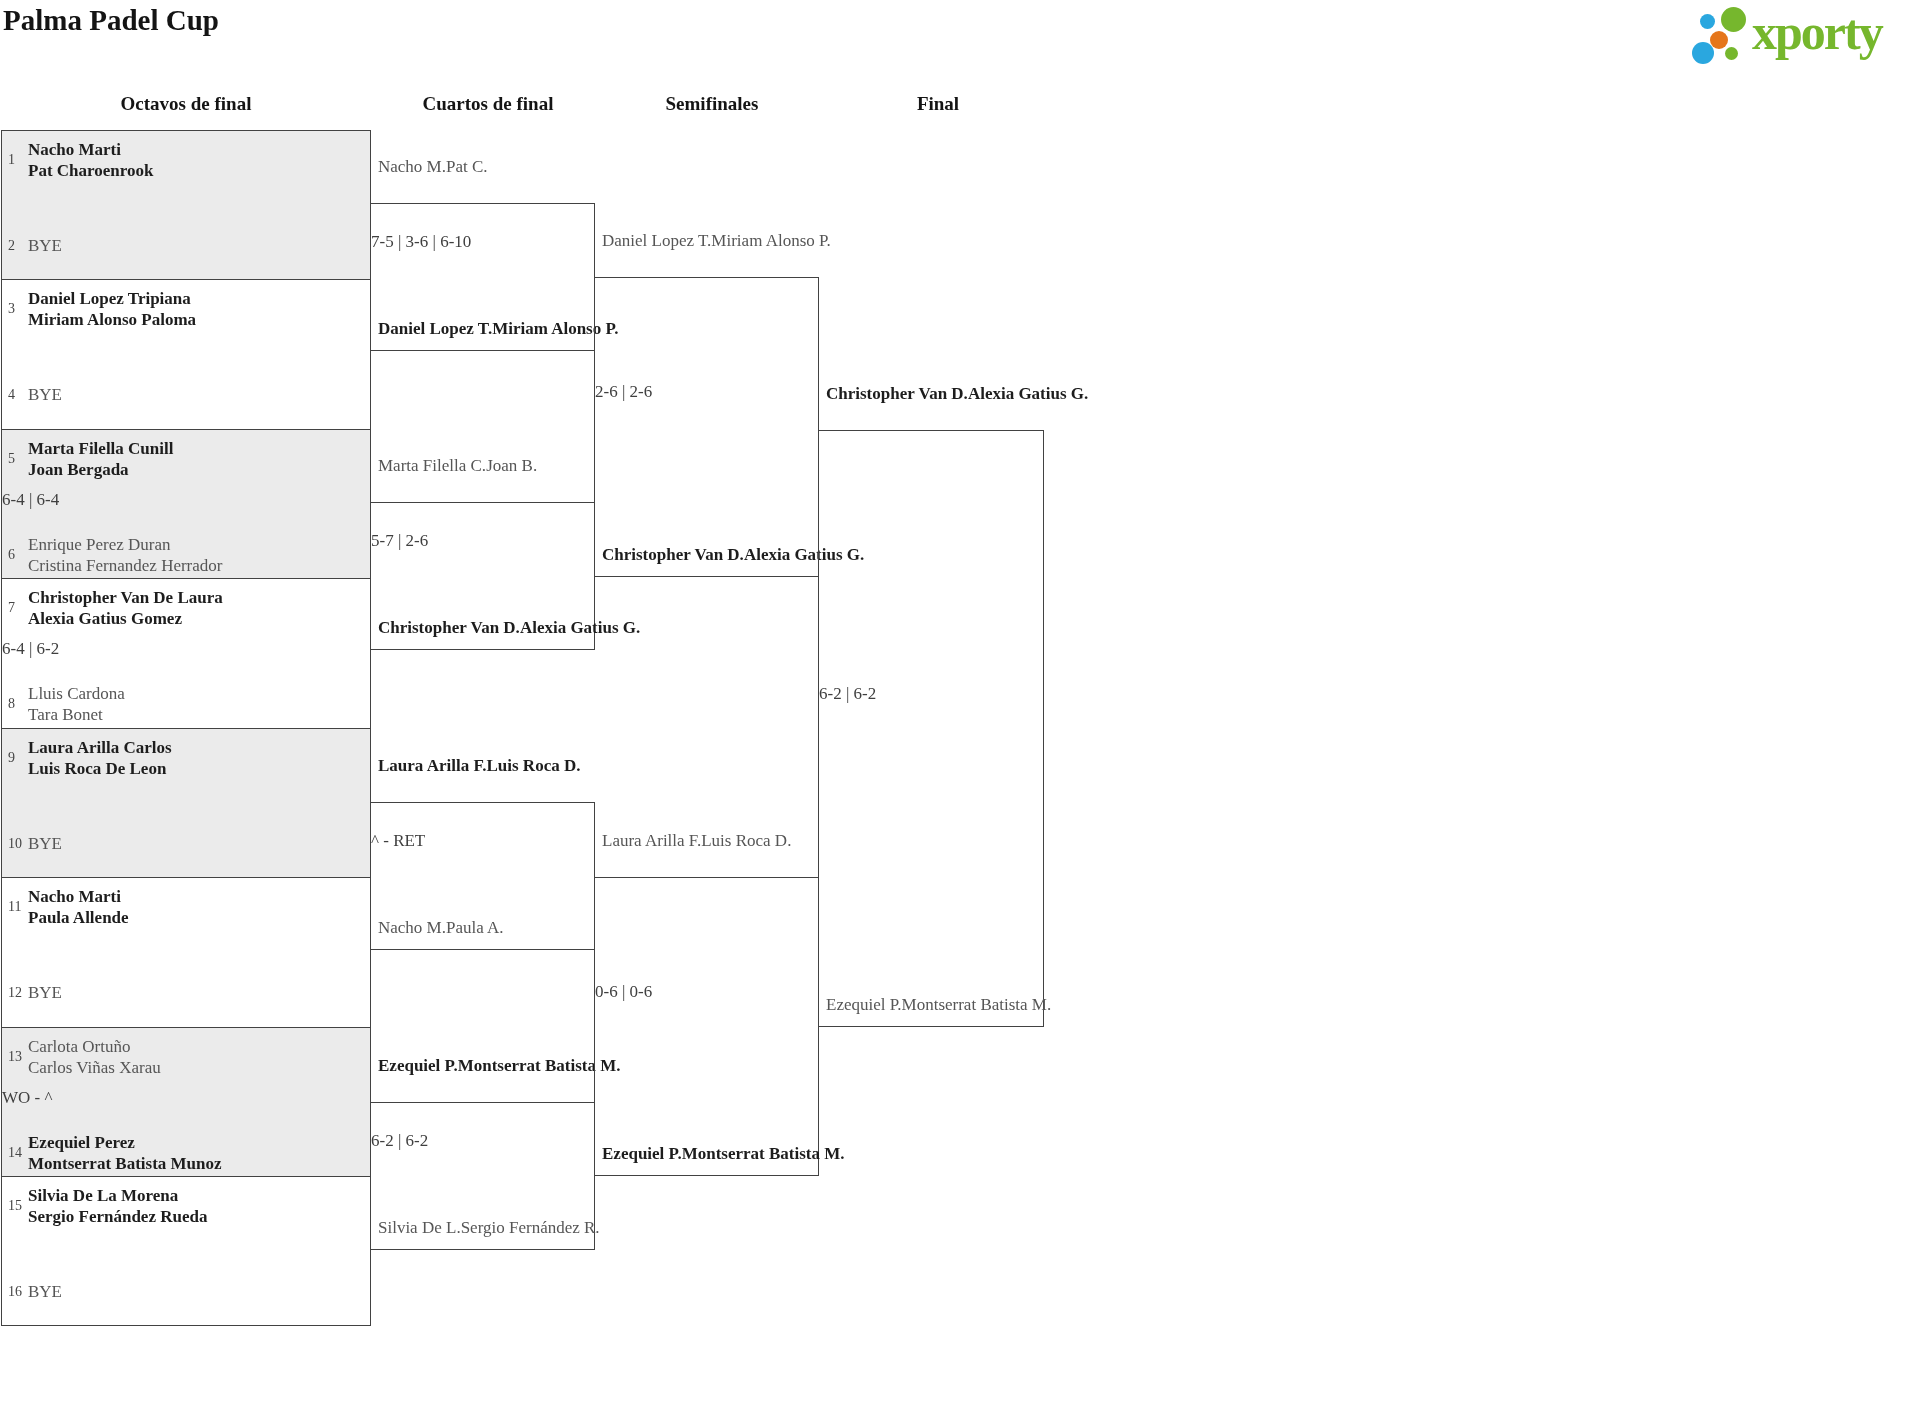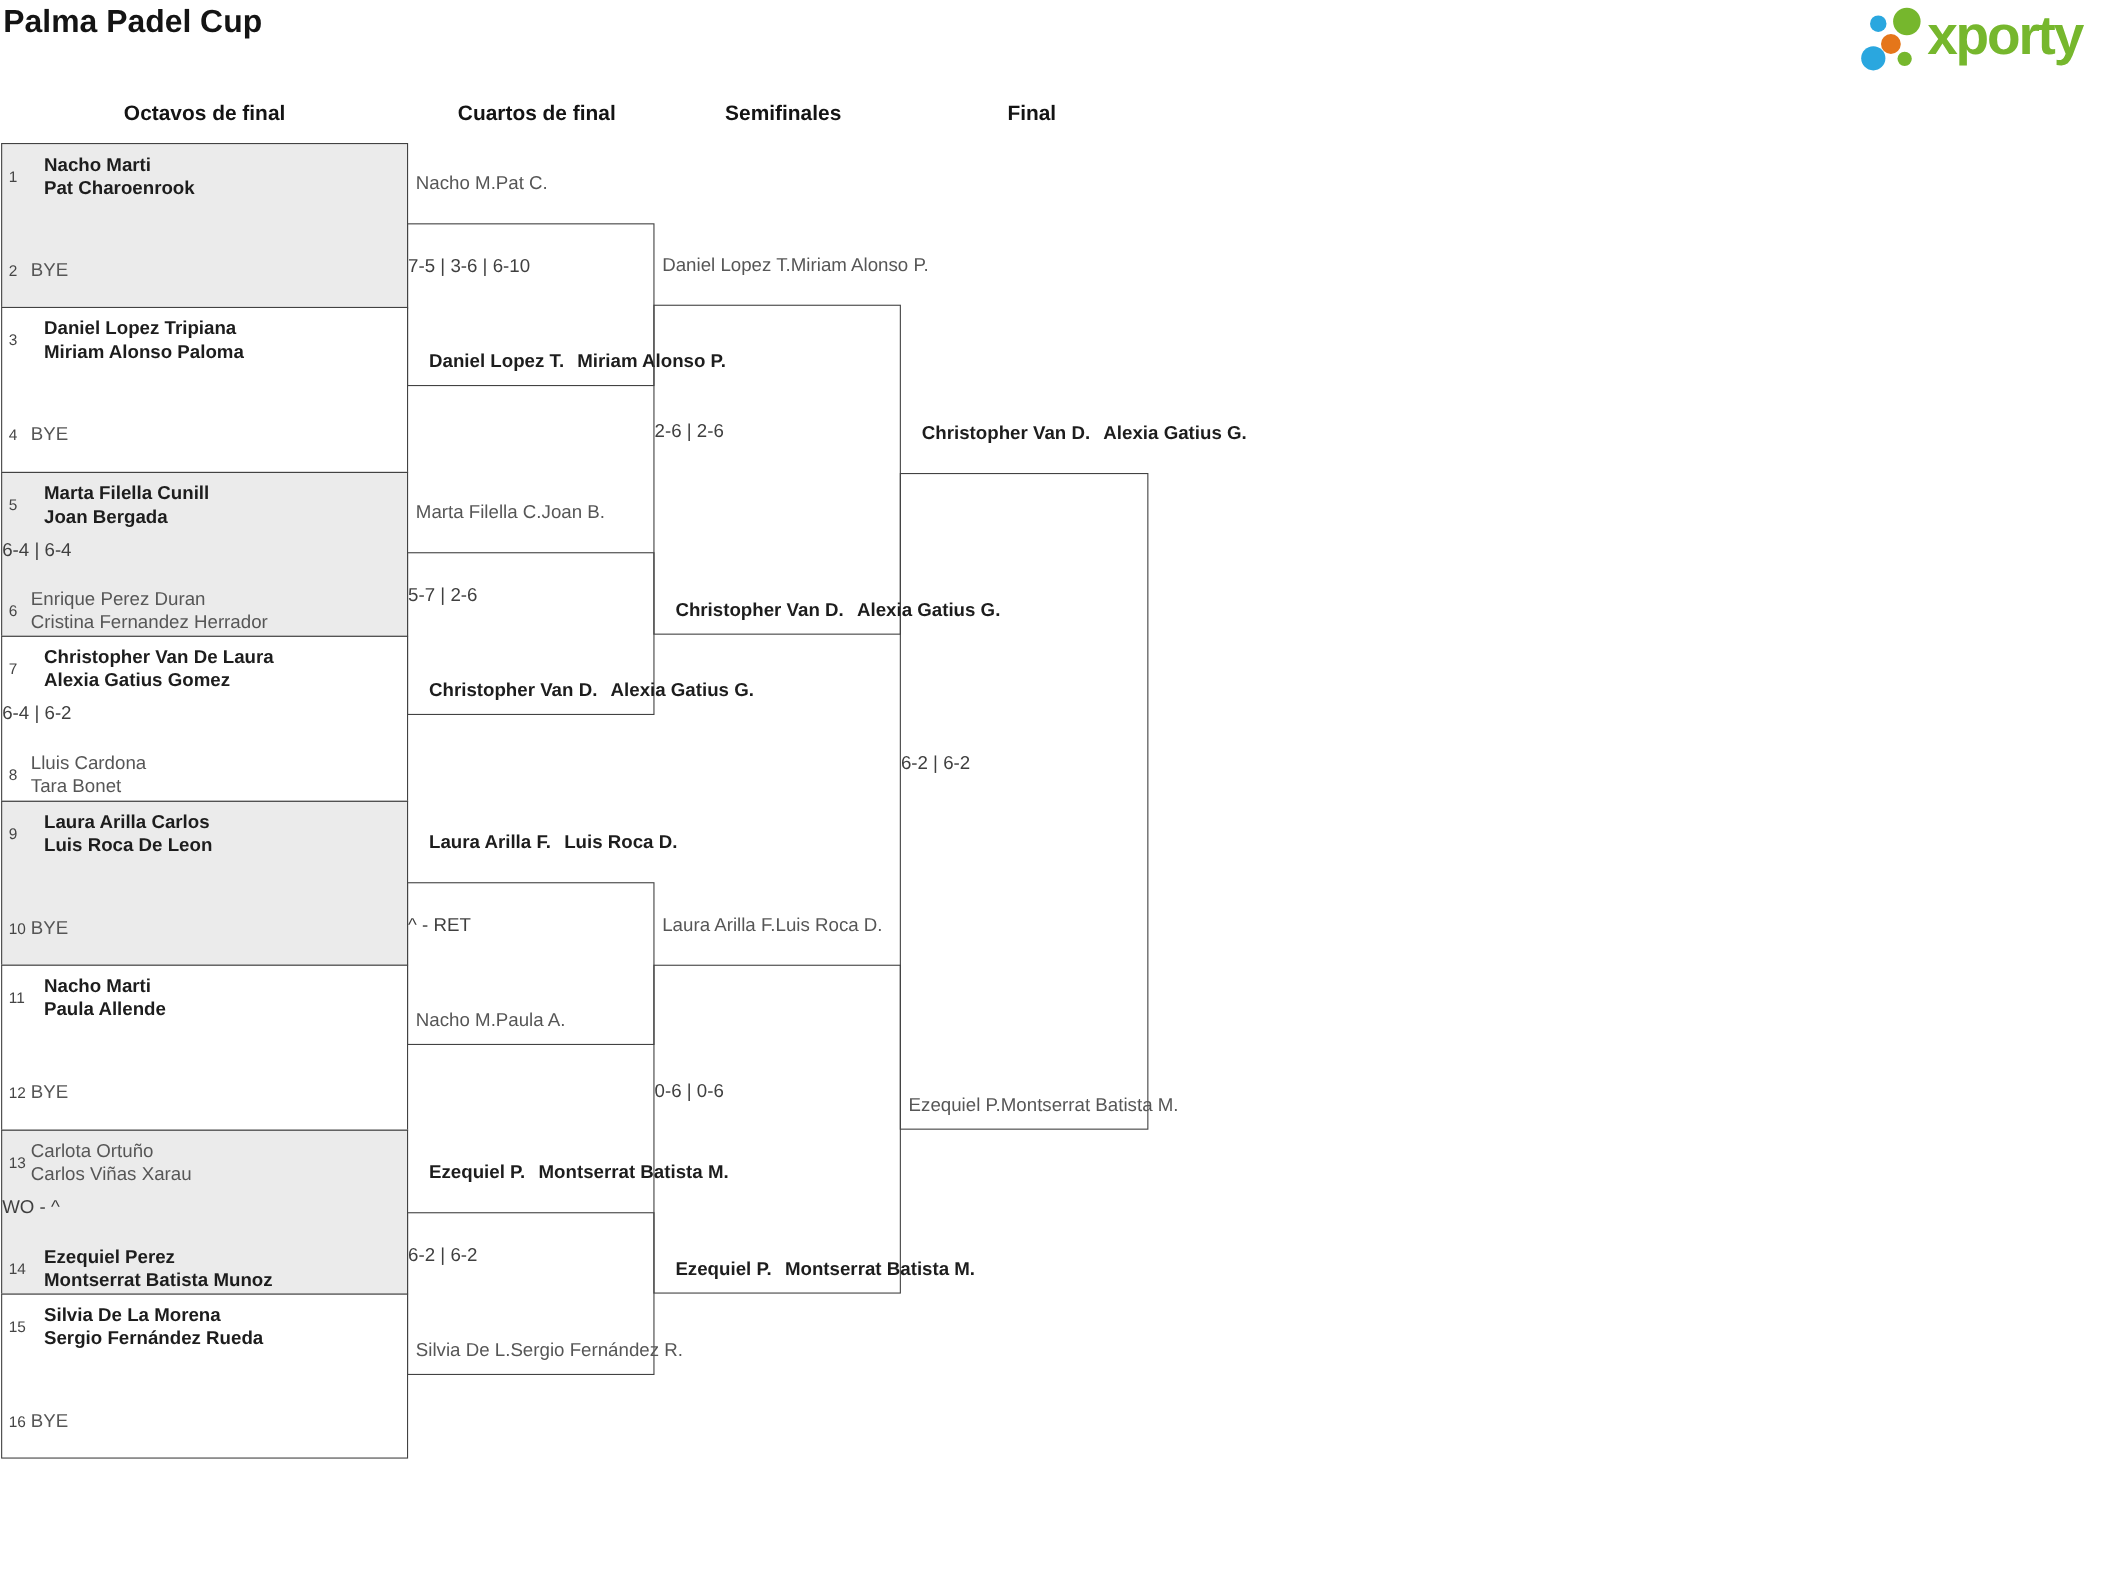--- a/index.html
+++ b/index.html
@@ -1,17 +1,17 @@
 <!DOCTYPE html>
 <html><head>
 <meta charset="utf-8">
 <style>
   html,body{margin:0;padding:0;background:#fff;}
   .page{position:relative;width:1920px;height:1426px;background:#ffffff;
-        font-family:Liberation Sans, sans-serif;color:#1b1b1b;overflow:hidden;}
+        font-family:Liberation Serif, serif;color:#1b1b1b;overflow:hidden;}
 
   .title-block{position:absolute;left:3px;top:2px;font-weight:bold;color:#141414;}
   .title-line{font-size:29px;line-height:36px;white-space:nowrap;}
 
   .round-header{position:absolute;top:93px;font-size:19px;font-weight:600;
                 color:#141414;text-align:center;}
 
   
   .logo{position:absolute;left:1690px;top:0;width:226px;height:76px;}
   .dot{position:absolute;border-radius:50%;}
@@ -23,21 +23,21 @@
   .box.alt{background:#ebebeb;}
   .box.open{background:transparent;}
 
   .entry{position:absolute;left:6px;display:flex;align-items:center;}
   .entry.top{top:8px;}
   .entry.bottom{top:104px;}
   .seed{width:20px;flex:none;font-size:14px;color:#454545;}
   .names{display:flex;flex-direction:column;}
   .line{font-size:17px;line-height:21px;white-space:nowrap;color:#565656;}
   .line:empty{display:none;}
-  .winner .line{font-weight:bold;color:#1d1d1d;margin-left:12px;}
+  .winner .line{font-weight:bold;color:#1d1d1d;}
 
   .pair{position:absolute;left:7px;display:flex;flex-direction:row;}
   .pair.above{top:-48px;}
   .pair.inside{bottom:11px;}
 
   .score{position:absolute;left:0;width:100%;text-align:left;
          font-size:17px;line-height:21px;color:#3f3f3f;}
   .r16 .score{top:59px;}
   .qf  .score{top:27px;}
   .sf  .score{top:103px;}

